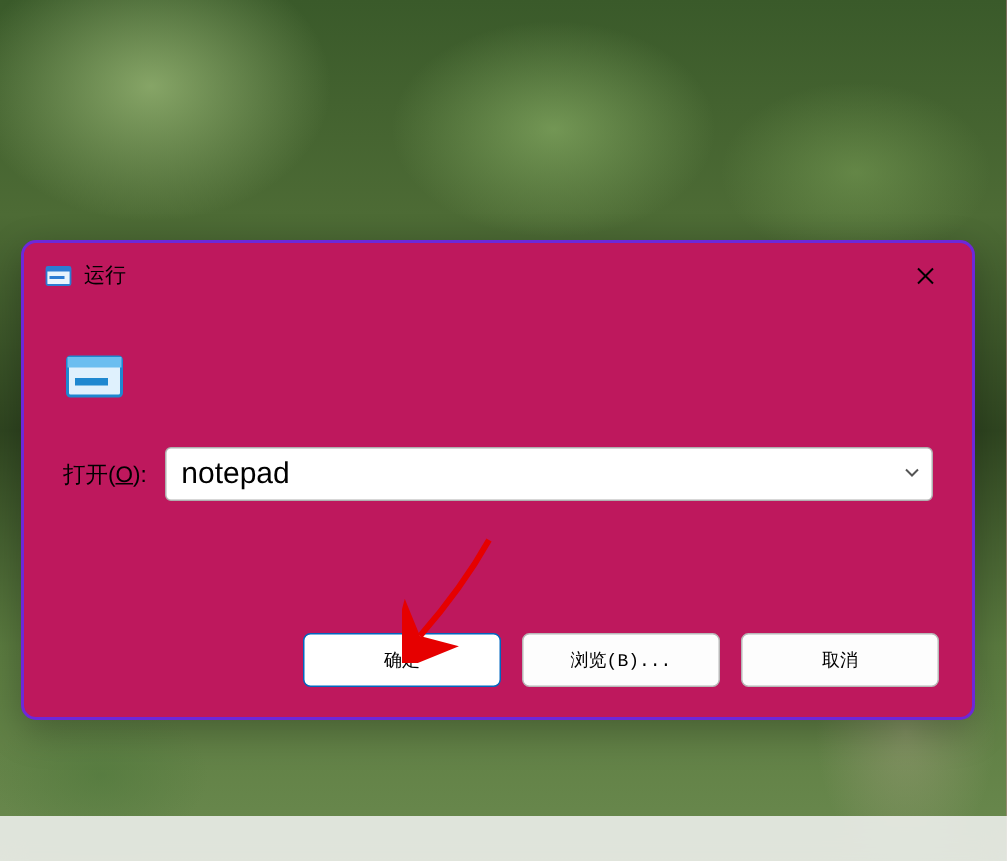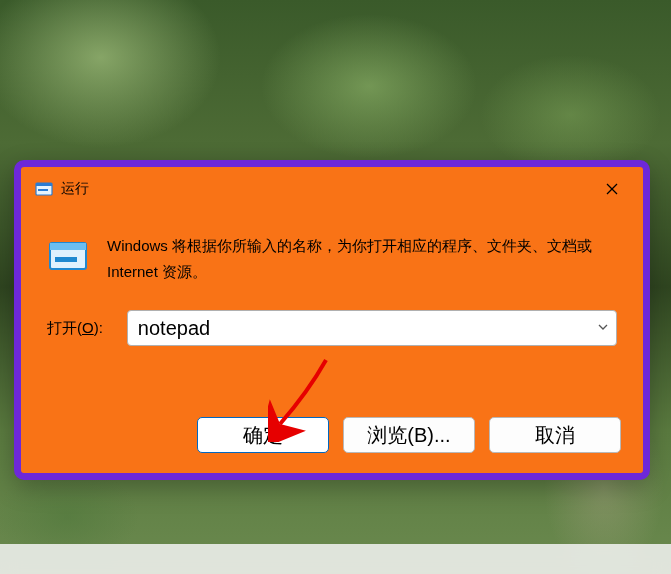--- a/index.html
+++ b/index.html
@@ -31,22 +31,22 @@
       height: 30px;
       background: rgba(245,245,245,0.85);
       backdrop-filter: blur(8px);
     }
     .dialog {
       position: absolute;
       left: 14px;
       top: 160px;
       width: 636px;
       height: 320px;
-      background: #f97316;
-      border: 7px solid #6d28d9;
+      background: #be185d;
+      border: 2px solid #6d28d9;
       border-radius: 10px;
       box-shadow: 0 8px 24px rgba(0,0,0,0.25);
       display: flex;
       flex-direction: column;
     }
     .titlebar {
       height: 44px;
       display: flex;
       align-items: center;
       padding: 0 8px 0 14px;
@@ -92,21 +92,21 @@
     }
     .desc-text {
       flex: 1;
       font-size: 15px;
       line-height: 1.7;
       color: #000;
     }
     .input-row {
       display: flex;
       align-items: center;
-      gap: 24px;
+      gap: 12px;
       margin-bottom: 30px;
     }
     .open-label {
       font-size: 15px;
       color: #000;
       white-space: nowrap;
     }
     .open-label u { text-decoration: underline; }
     .combo {
       flex: 1;
@@ -136,22 +136,22 @@
       justify-content: flex-end;
       gap: 14px;
       padding: 14px 22px 20px 22px;
     }
     .btn {
       min-width: 132px;
       height: 36px;
       border: 1px solid #b8b8b8;
       background: #fdfdfd;
       border-radius: 5px;
-      font-size: 20px;
-      font-family: Liberation Sans, sans-serif;
+      font-size: 12px;
+      font-family: Liberation Mono, monospace;
       cursor: pointer;
       display: flex;
       align-items: center;
       justify-content: center;
       color: #000;
     }
     .btn.primary {
       border: 1.5px solid #0067c0;
       background: #ffffff;
     }
@@ -189,21 +189,20 @@
 
   <div class="content">
     <div class="desc-row">
       <span class="run-big-icon">
         <svg viewBox="0 0 42 42" width="42" height="42">
           <rect x="3" y="8" width="36" height="26" rx="2" fill="#dff1fd" stroke="#1e88d0" stroke-width="2"></rect>
           <rect x="3" y="8" width="36" height="7" fill="#6bbef0"></rect>
           <rect x="8" y="22" width="22" height="5" fill="#1e88d0"></rect>
         </svg>
       </span>
-      <div class="desc-text">Windows 将根据你所输入的名称，为你打开相应的程序、文件夹、文档或 Internet 资源。</div>
     </div>
 
     <div class="input-row">
       <span class="open-label"><span>打开(</span><u>O</u><span>):</span></span>
       <div class="combo">
         <input type="text" class="combo-input" value="notepad" style="">
         <span class="combo-chevron">
           <svg width="12" height="12" viewBox="0 0 12 12">
               <path d="M2 4 L6 8 L10 4" fill="none" stroke="currentColor" stroke-width="1.3"></path>
             </svg>

